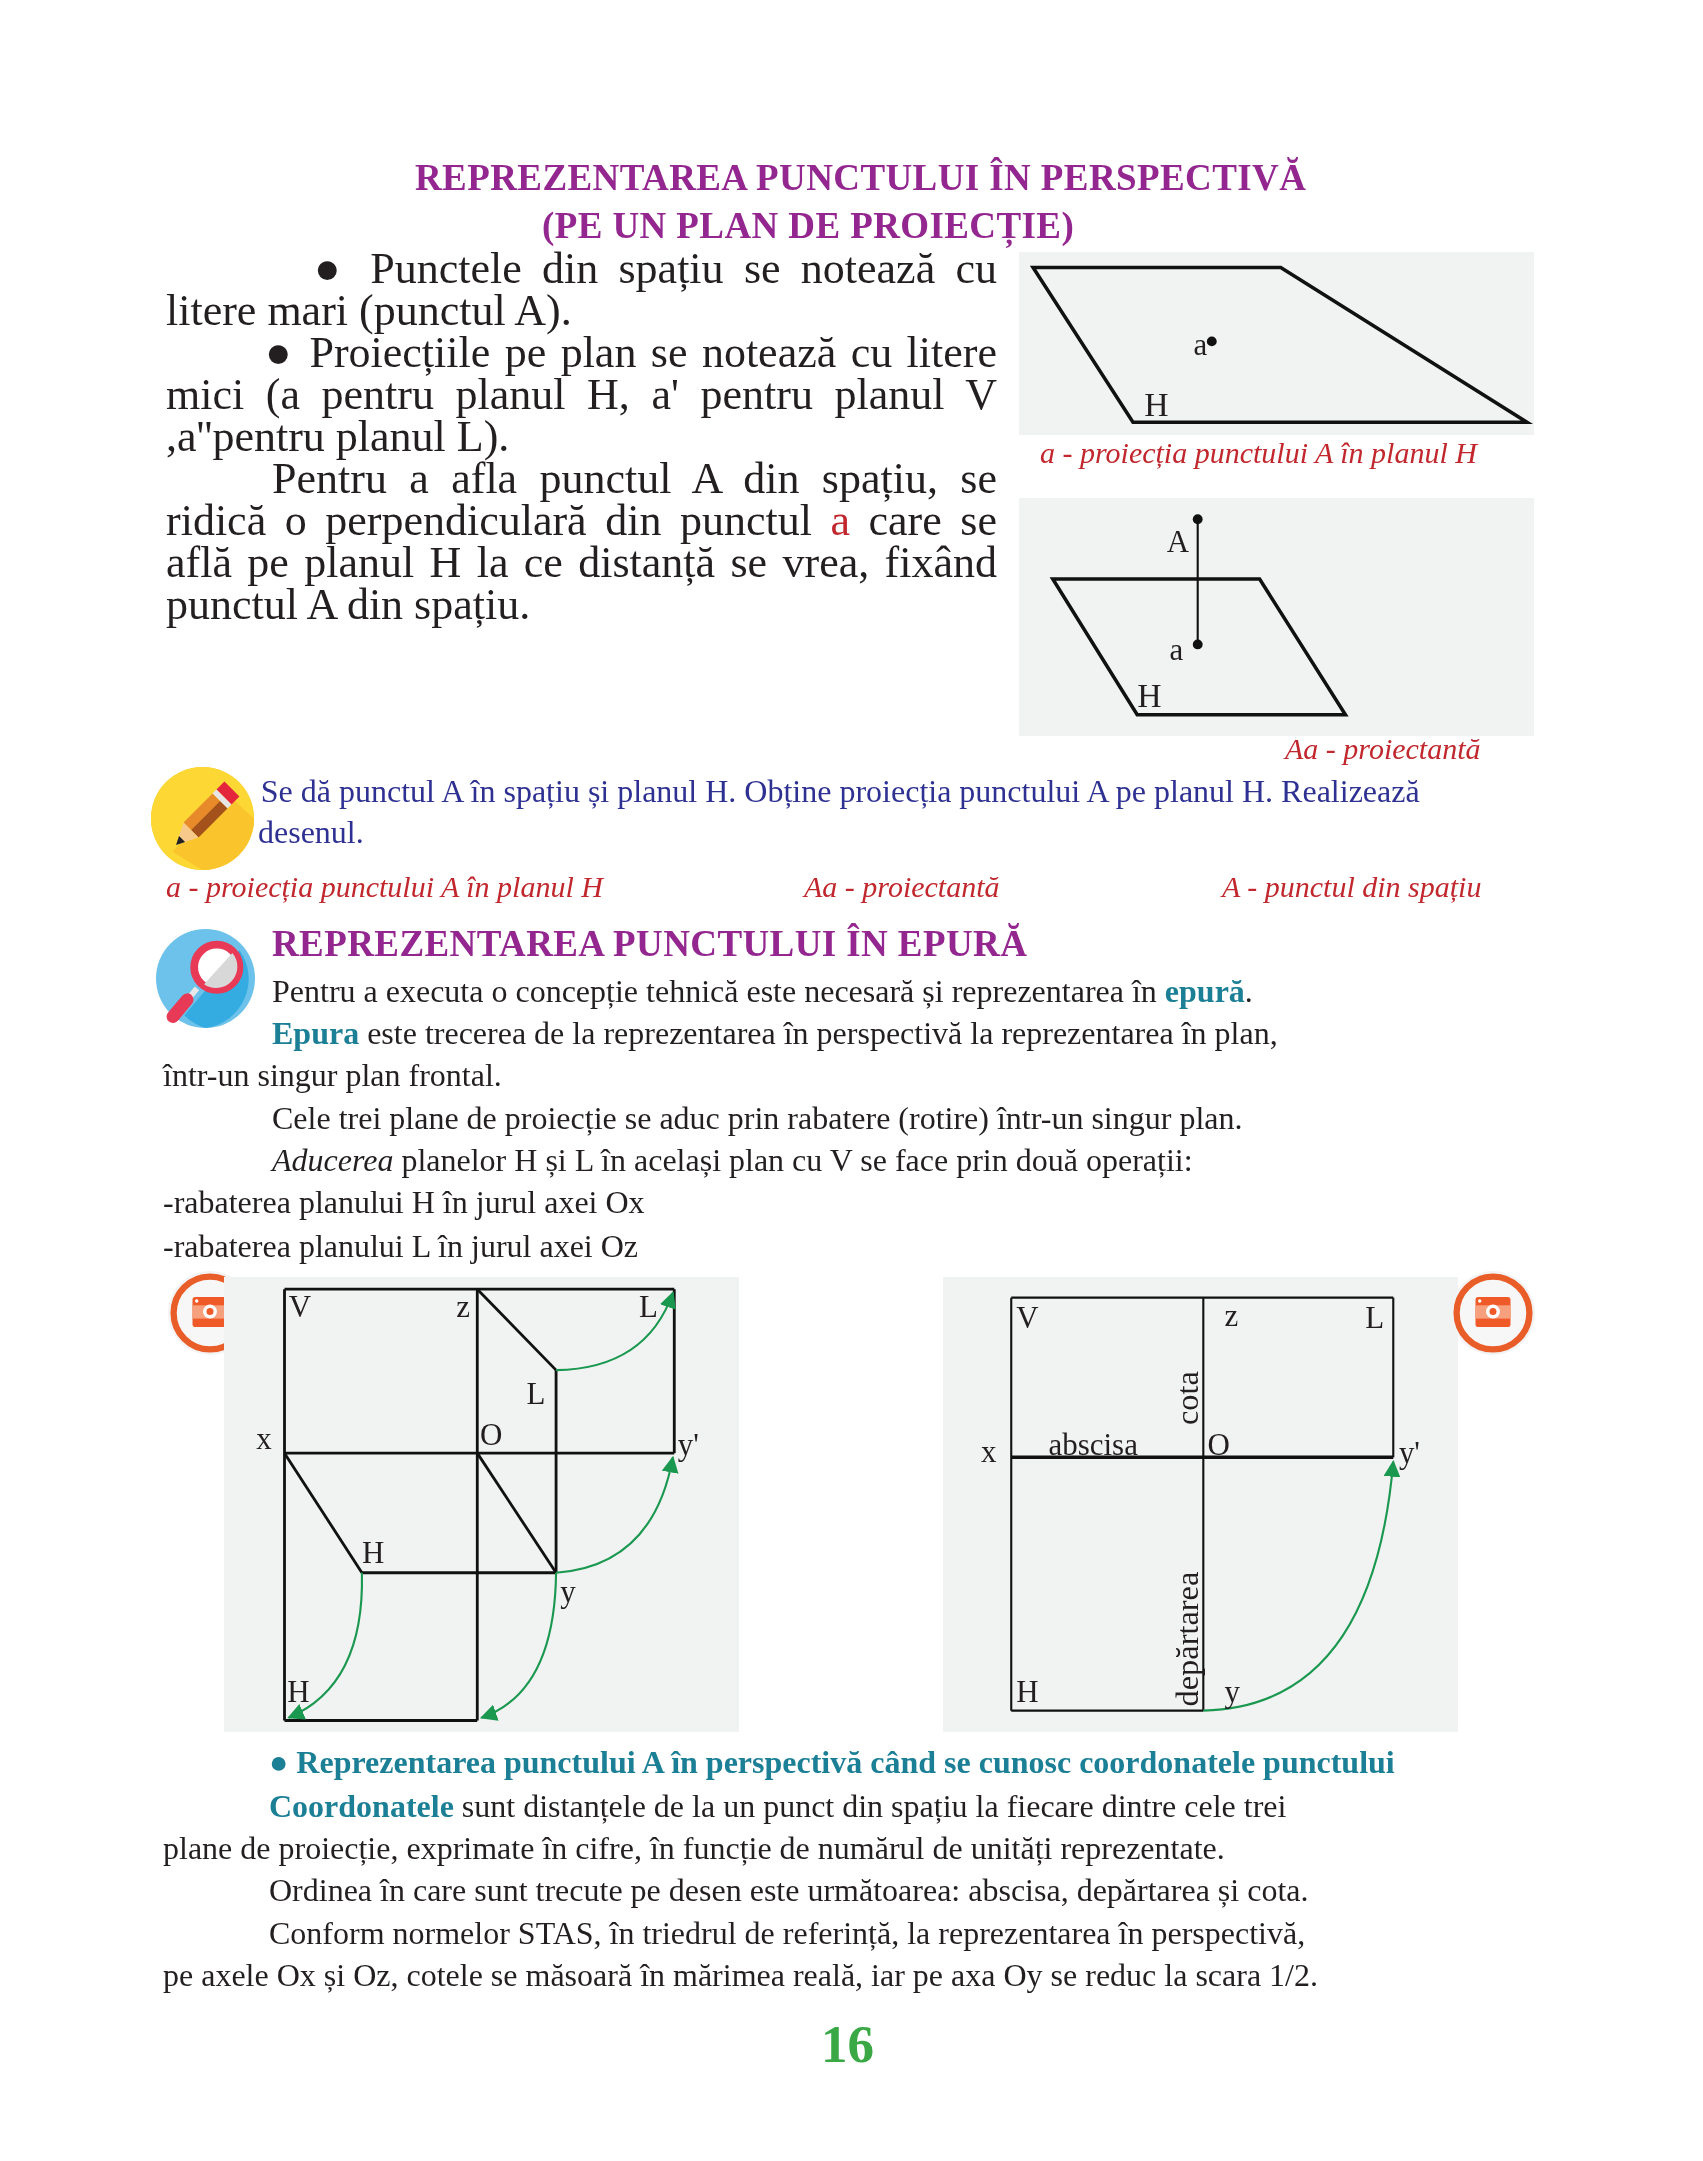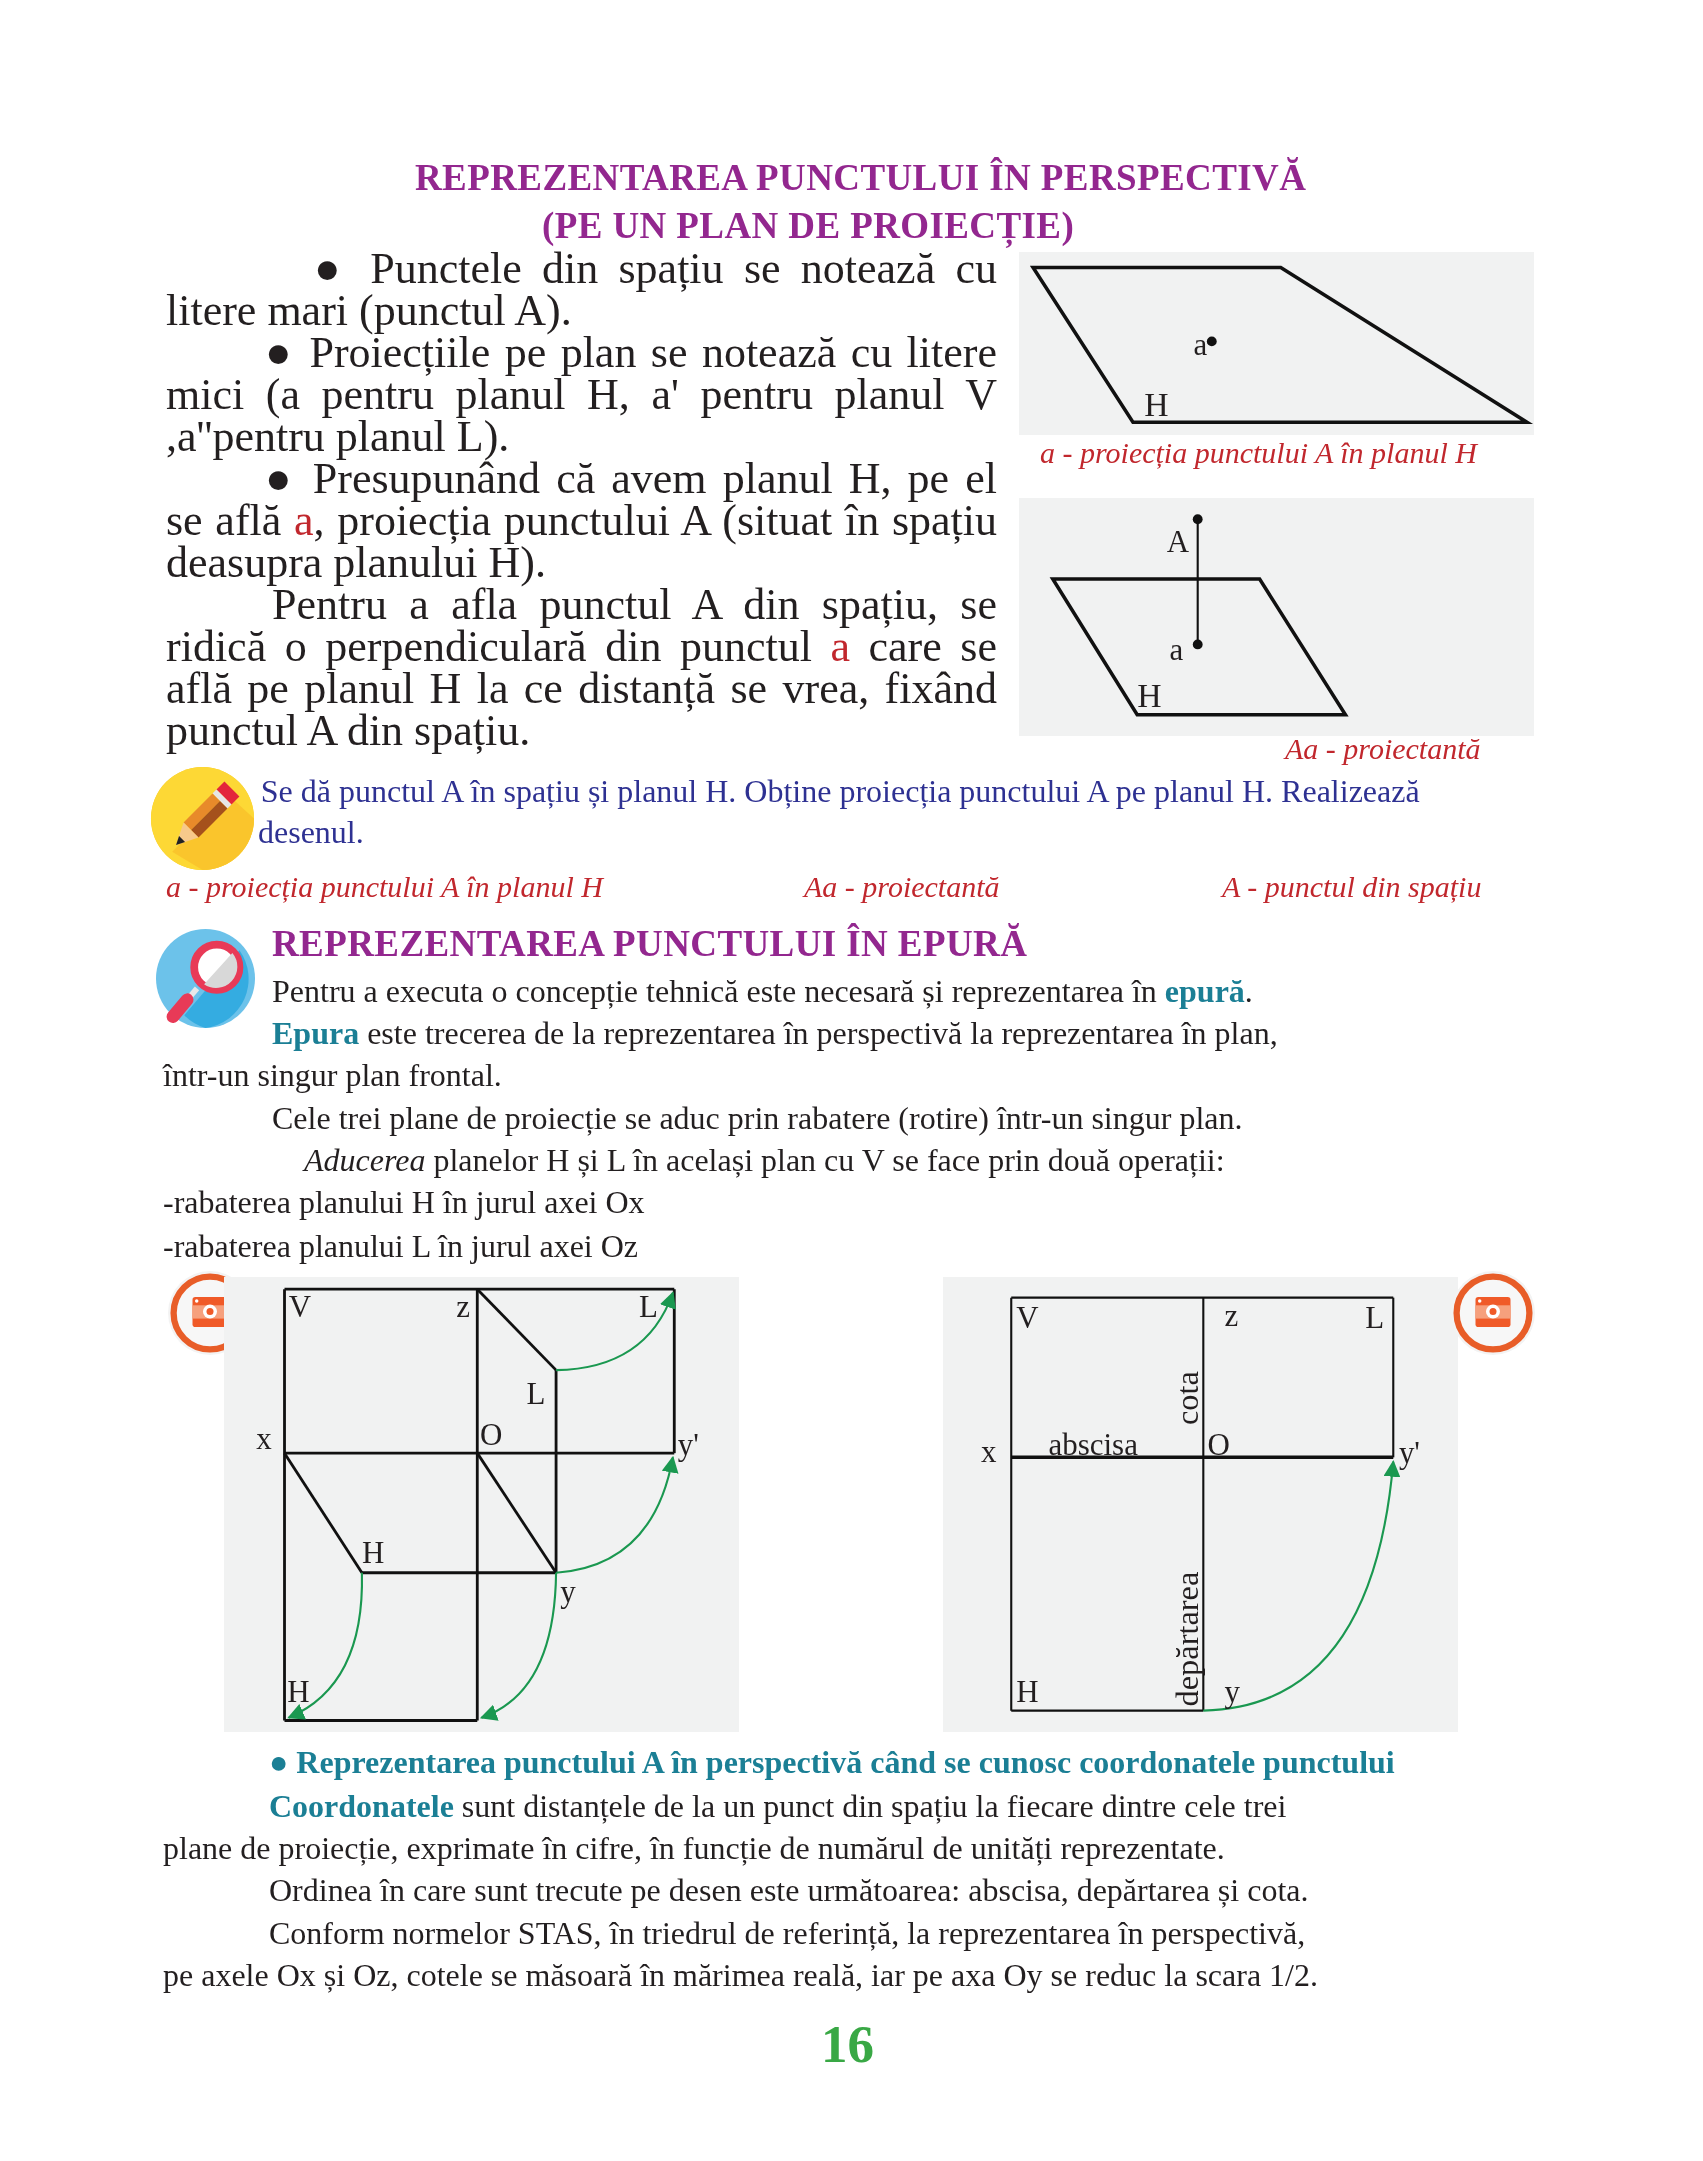--- a/index.html
+++ b/index.html
@@ -21,24 +21,20 @@
 </style>
 </head>
 <body>
 
 <div class="abs title" style="left:415px; top:156px;">REPREZENTAREA PUNCTULUI ÎN PERSPECTIVĂ</div>
 <div class="abs title" style="left:542px; top:204px;">(PE UN PLAN DE PROIECȚIE)</div>
 
 <div class="abs body-text justify" style="left:166px; top:248px; width:831px;">
   <div style="text-indent:148px;">● Punctele din spațiu se notează cu litere mari (punctul A).</div>
   <div style="text-indent:99px;">● Proiecțiile pe plan se notează cu litere mici (a pentru planul H, a' pentru planul V ,a''pentru planul L).</div>
-  <div style="text-indent:99px;">
-    <span>● Presupunând că avem planul H, pe el se</span>
-    <span>află </span><span class="red">a</span><span>, proiecția punctului A (situat în spațiu deasupra planului H).</span>
-  </div>
   <div style="text-indent:106px;">
     <span>Pentru a afla punctul A din spațiu, se ridică o perpendiculară din punctul </span><span class="red">a</span><span> care se află pe planul H la ce distanță se vrea, fixând punctul A din spațiu.</span>
   </div>
 </div>
 
 <div class="abs diagram-bg" style="left:1019px; top:252px; width:515px; height:183px;">
   <svg width="515" height="183" viewBox="0 0 732 260">
     <polygon points="20,22 372,22 722,242 162,242" fill="none" stroke="#111" stroke-width="5"></polygon>
     <circle cx="274" cy="127" r="7" fill="#111"></circle>
     <text x="248" y="147" font-size="44">a</text>
@@ -93,21 +89,21 @@
 <div class="abs title" style="left:272px; top:922px;">REPREZENTAREA PUNCTULUI ÎN EPURĂ</div>
 
 <div class="abs line" style="left:272px; top:970px;">
   <span>Pentru a executa o concepție tehnică este necesară și reprezentarea în </span><span class="teal">epură</span><span>.</span>
 </div>
 <div class="abs line" style="left:272px; top:1012px;">
   <span class="teal">Epura</span><span> este trecerea de la reprezentarea în perspectivă la reprezentarea în plan,</span>
 </div>
 <div class="abs line" style="left:163px; top:1054px;">într-un singur plan frontal.</div>
 <div class="abs line" style="left:272px; top:1097px;">Cele trei plane de proiecție se aduc prin rabatere (rotire) într-un singur plan.</div>
-<div class="abs line" style="left:272px; top:1139px;margin-left:32px;">
+<div class="abs line" style="left:272px; top:1139px;">
   <span style="font-style:italic;">Aducerea</span><span> planelor H și L în același plan cu V se face prin două operații:</span>
 </div>
 <div class="abs line" style="left:163px; top:1181px;">-rabaterea planului H în jurul axei Ox</div>
 <div class="abs line" style="left:163px; top:1225px;">-rabaterea planului L în jurul axei Oz</div>
 
 <div class="abs icon-circle" style="left:168px; top:1271px; width:84px; height:84px; background:#f3f3f3;">
   <svg width="84" height="84" viewBox="0 0 120 120">
     <circle cx="60" cy="60" r="52" fill="#f7f7f7" stroke="#e85d28" stroke-width="9"></circle>
     <rect x="35" y="37" width="50" height="43" rx="4" fill="#f05a28"></rect>
     <rect x="35" y="49" width="50" height="19" fill="#f6a07d"></rect>

